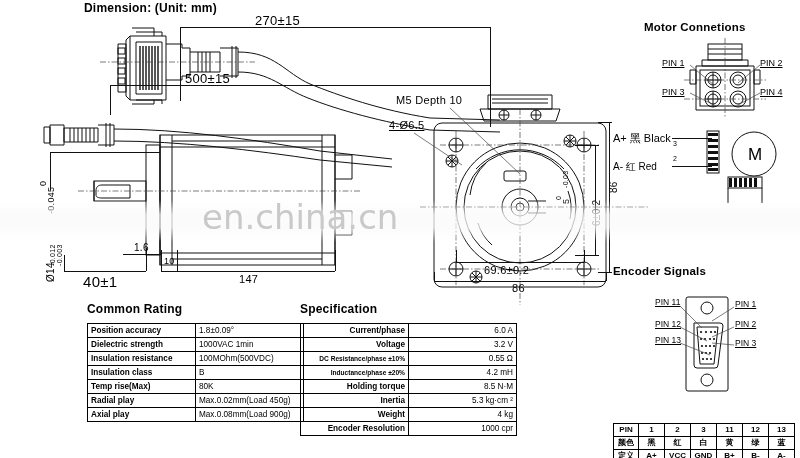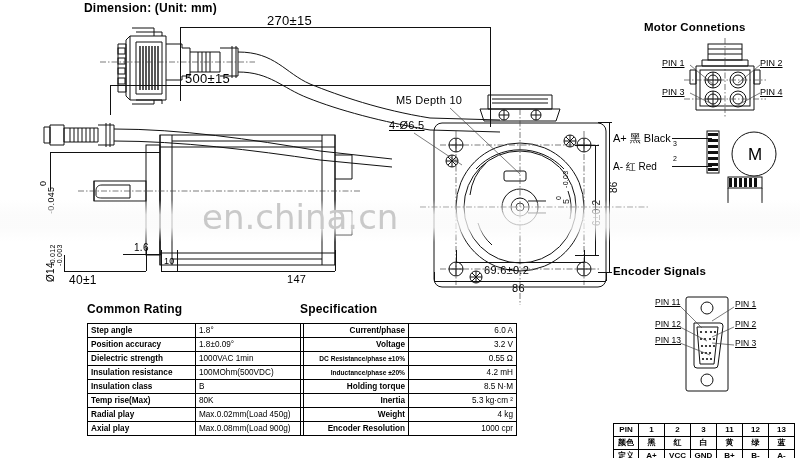--- a/index.html
+++ b/index.html
@@ -128,21 +128,21 @@
       <path d="M78,20 L94,20 L94,40 L78,40"></path>
       <path d="M86,18 L86,42 M90,18 L90,42"></path>
       <path d="M94,24 C160,24 230,34 300,46 L372,54"></path>
       <path d="M94,36 C160,36 232,45 300,55 L372,62"></path>
     </g>
   </svg>
 
   <div class="ln h1px" style="left:180px; top:27px; width:310px;"></div>
   <div class="ln v1px" style="left:180px; top:27px; height:74px;"></div>
   <div class="ln v1px" style="left:490px; top:27px; height:100px;"></div>
-  <div class="dim" style="left:255px; top:14px; font-size:13px;margin-left:12px;">270±15</div>
+  <div class="dim" style="left:255px; top:14px; font-size:13px;">270±15</div>
 
   <div class="ln h1px" style="left:110px; top:85px; width:380px;"></div>
   <div class="ln v1px" style="left:110px; top:85px; height:30px;"></div>
   <div class="dim" style="left:185px; top:72px; font-size:13px;">500±15</div>
 
   <svg width="320" height="170" style="left:60px; top:125px;">
 
     <rect class="stk" x="100" y="10" width="175" height="130"></rect>
 
     <path class="stk" d="M100,10 L100,140 M112,10 L112,140 M262,10 L262,140 M275,10 L275,140"></path>
@@ -171,32 +171,32 @@
 
   <div style="position:absolute; left:36px; top:200px; width:26px; height:84px;">
     <div class="dim vert" style="left:10px; top:82px; transform:rotate(-90deg); font-size:10px;">Ø14</div>
     <div class="dim vert" style="left:20px; top:66px; transform:rotate(-90deg); font-size:7px;">-0.003</div>
     <div class="dim vert" style="left:13px; top:66px; transform:rotate(-90deg); font-size:7px;">-0.012</div>
   </div>
 
   <div class="ln h1px" style="left:64px; top:271px; width:82px;"></div>
   <div class="ln v1px" style="left:64px; top:255px; height:16px;"></div>
   <div class="ln v1px" style="left:146px; top:248px; height:23px;"></div>
-  <div class="dim" style="left:69px; top:274px; font-size:12px;text-align:right;">40±1</div>
+  <div class="dim" style="left:83px; top:274px; font-size:15px;text-align:right;">40±1</div>
 
   <div class="ln h1px" style="left:123px; top:254px; width:38px;"></div>
   <div class="dim" style="left:134px; top:243px; font-size:10px;">1.6</div>
 
   <div class="ln v1px" style="left:161px; top:250px; height:22px;"></div>
   <div class="ln v1px" style="left:177px; top:250px; height:22px;"></div>
   <div class="dim" style="left:164px; top:257px; font-size:9px;">10</div>
 
   <div class="ln h1px" style="left:161px; top:271px; width:174px;"></div>
   <div class="ln v1px" style="left:335px; top:250px; height:21px;"></div>
-  <div class="dim" style="left:239px; top:274px; font-size:11px;margin-left:48px;">147</div>
+  <div class="dim" style="left:239px; top:274px; font-size:11px;">147</div>
 
   <svg width="230" height="200" style="left:420px; top:95px;">
 
     <g class="stk">
       <path d="M68,0 L132,0 L132,14 L68,14 Z"></path>
       <path d="M60,14 L140,14 L136,26 L64,26 Z"></path>
       <path d="M72,4 L128,4 M72,8 L128,8"></path>
       <circle cx="84" cy="20" r="5"></circle>
       <circle cx="116" cy="20" r="5"></circle>
       <path d="M79,20 L89,20 M84,15 L84,25 M111,20 L121,20 M116,15 L116,25"></path>
@@ -434,24 +434,20 @@
 
   <div class="lbl" style="left:735px; top:339px; font-size:8.5px; text-decoration:underline;">PIN 3</div>
   <svg width="32" height="18" style="left:712px; top:343px;">
     <path class="stkthin" d="M22,2 L0,0"></path>
   </svg>
 
   <div class="sect-title" style="left:87px; top:303px;">Common Rating</div>
   <table class="spec-table" style="left:87px; top:323px;">
     <tbody id="common-rating-body">
         <tr>
-          <td class="k">Step angle</td>
-          <td class="v">1.8°</td>
-        </tr>
-        <tr>
           <td class="k">Position accuracy</td>
           <td class="v">1.8±0.09°</td>
         </tr>
         <tr>
           <td class="k">Dielectric strength</td>
           <td class="v">1000VAC 1min</td>
         </tr>
         <tr>
           <td class="k">Insulation resistance</td>
           <td class="v">100MOhm(500VDC)</td>

